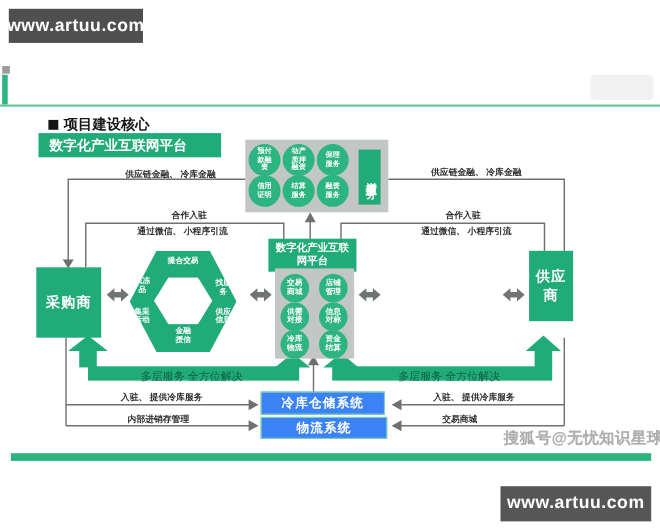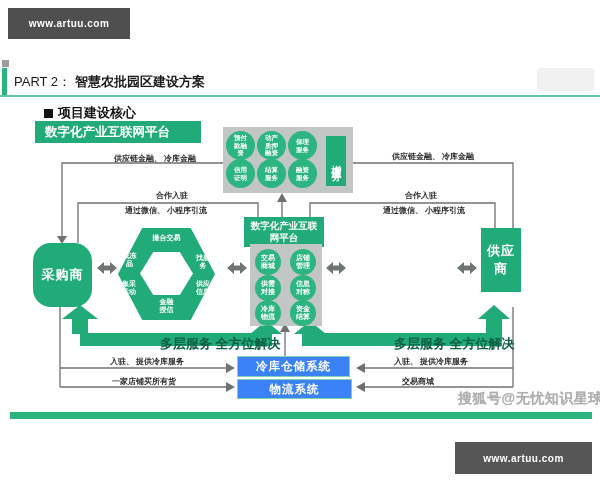--- a/index.html
+++ b/index.html
@@ -2,21 +2,21 @@
 <html><head>
 <meta charset="utf-8">
 <style>
   html,body{margin:0;padding:0;background:#fff;}
   .slide{position:relative;width:600px;height:480px;background:#fff;overflow:hidden;
          font-family:"Liberation Sans","DejaVu Sans",sans-serif;}
   .abs{position:absolute;}
 
   
   .brandbox{position:absolute;background:#4f4f4f;color:#fff;font-weight:bold;
-            display:flex;align-items:center;justify-content:center;font-size:10px;letter-spacing:.5px;}
+            display:flex;align-items:center;justify-content:center;font-size:16px;letter-spacing:.5px;}
   .brand-top{left:8px;top:8px;width:122px;height:31px;}
   .brand-bottom{left:455px;top:442px;width:137px;height:32px;background:#565656;}
 
   
   .hdr-sq{left:2px;top:60px;width:7px;height:7px;background:#9c9c9c;}
   .hdr-bar{left:2px;top:68px;width:5px;height:27px;background:#2bb47e;}
   .hdr-text{left:14px;top:73px;font-size:13px;color:#1b1b1b;white-space:nowrap;}
   .hdr-text .part{font-weight:normal;}
   .hdr-text .ttl{font-weight:bold;margin-left:4px;}
   .hdr-chip{left:537px;top:68px;width:57px;height:23px;background:#f1f1f1;border-radius:4px;}
@@ -77,25 +77,25 @@
   .hr-bl{left:3px;top:52px;width:16px;}
   .hr-br{left:74px;top:47px;width:21px;font-size:6.5px;}
   .hr-bot{left:40px;top:70px;width:16px;}
   .hex-center{left:22px;top:26px;width:51px;text-align:center;font-size:8px;line-height:1.3;}
   .hex-center .l1{color:#9fb8ac;font-weight:bold;display:block;}
   .hex-center .l2{color:#2d2d2d;font-weight:bold;display:block;}
 
   
   .actor{position:absolute;background:#21ab79;color:#fff;font-weight:bold;font-size:13px;
          display:flex;align-items:center;justify-content:center;letter-spacing:1px;}
-  .actor-buyer{left:33px;top:243px;width:59px;height:64px;border-radius:18px;}
+  .actor-buyer{left:33px;top:243px;width:59px;height:64px;}
   .actor-supplier{left:481px;top:228px;width:40px;height:64px;text-align:center;}
 
   
-  .barcap{position:absolute;font-size:13px;font-weight:bold;color:#0a5f41;white-space:nowrap;margin-left:32px;}
+  .barcap{position:absolute;font-size:10px;font-weight:normal;color:#0a5f41;white-space:nowrap;}
 
   
   .sysbox{position:absolute;background:#3b82f6;color:#fff;font-weight:bold;font-size:11.5px;
           display:flex;align-items:center;justify-content:center;letter-spacing:1px;
           border:1px solid #7fd3af;box-sizing:border-box;}
   .sys1{left:237px;top:356px;width:113px;height:21px;}
   .sys2{left:237px;top:379px;width:115px;height:20px;}
 
   
   .watermark{left:458px;top:390px;font-size:14px;color:#adadad;font-weight:bold;
@@ -108,23 +108,20 @@
 <body>
 
 <div class="slide">
 
   <div class="brandbox brand-top">
     <span>www.artuu.com</span>
   </div>
 
   <div class="abs hdr-sq"></div>
   <div class="abs hdr-bar"></div>
-  <div class="abs hdr-text">
-    <span class="part">PART 2：</span><span class="ttl">智慧农批园区建设方案</span>
-  </div>
   <div class="abs hdr-chip"></div>
   <div class="abs hdr-rule"></div>
 
   <div class="abs bullet-row">
     <span class="bullet-sq"></span>
     <span class="bullet-label">项目建设核心</span>
   </div>
   <div class="abs banner">数字化产业互联网平台</div>
 
   <svg class="connectors" width="600" height="480" viewBox="0 0 600 480">
@@ -244,21 +241,21 @@
   <div class="actor actor-buyer">采购商</div>
   <div class="actor actor-supplier">供应商</div>
 
   <div class="barcap" style="left:128px;top:335px;">多层服务  全方位解决</div>
   <div class="barcap" style="left:362px;top:335px;">多层服务  全方位解决</div>
 
   <div class="sysbox sys1">冷库仓储系统</div>
   <div class="sysbox sys2">物流系统</div>
 
   <div class="linelab" style="left:97px;top:356px;width:100px;">入驻、 提供冷库服务</div>
-  <div class="linelab" style="left:94px;top:376px;width:100px;">一家店铺买所有货</div>
+  <div class="linelab" style="left:94px;top:376px;width:100px;">内部进销存管理</div>
   <div class="linelab" style="left:381px;top:356px;width:100px;">入驻、 提供冷库服务</div>
   <div class="linelab" style="left:368px;top:376px;width:100px;">交易商城</div>
 
   <div class="abs watermark">
     <span>搜狐号@无忧知识星球</span>
   </div>
 
   <div class="abs bottom-bar"></div>
 
   <div class="brandbox brand-bottom">

